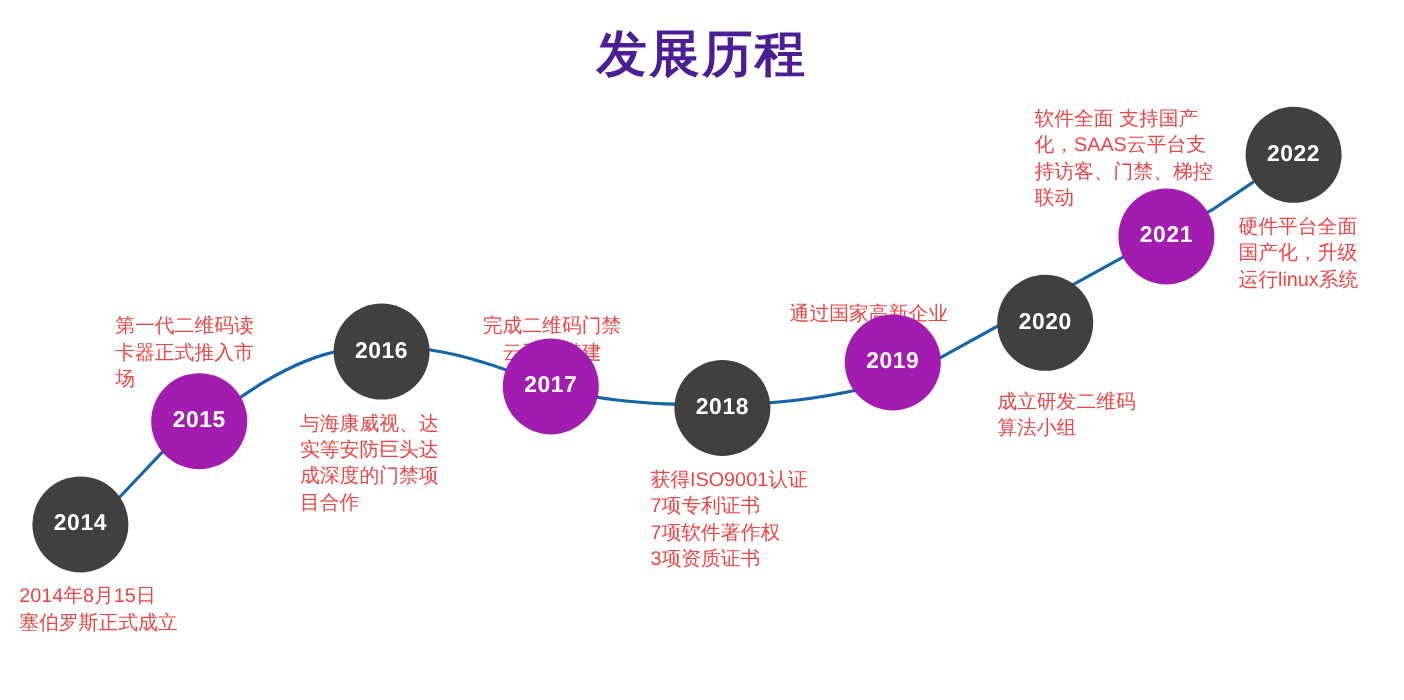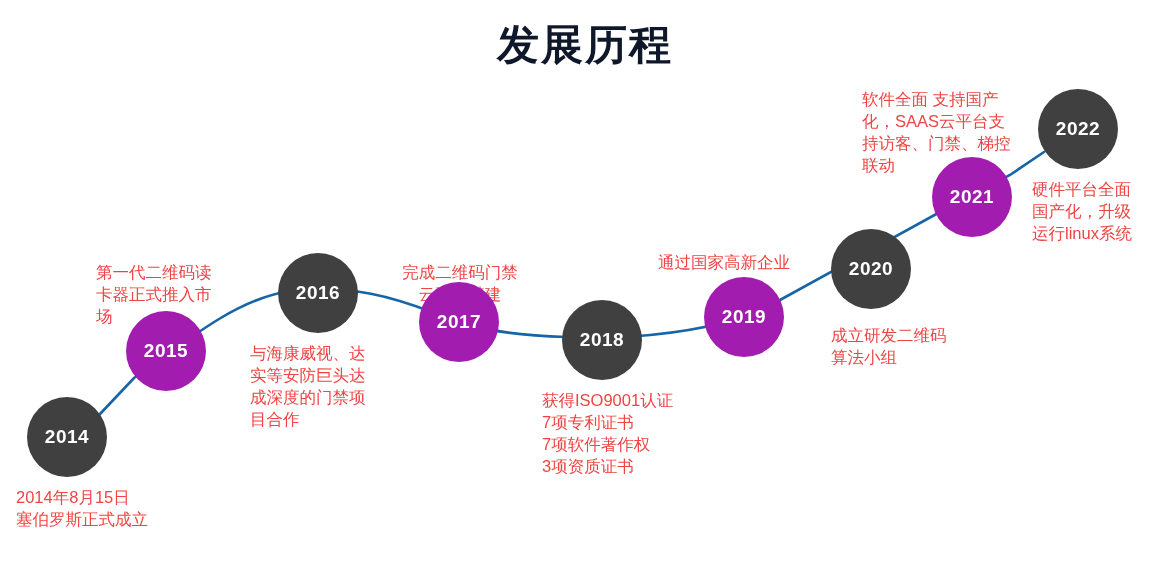--- a/index.html
+++ b/index.html
@@ -17,21 +17,21 @@
     font-family: "Liberation Sans", "DejaVu Sans", sans-serif;
   }
   #title {
     position: absolute;
     left: 0;
     top: 22px;
     width: 1170px;
     text-align: center;
     font-size: 42px;
     font-weight: bold;
-    color: #0f172a;
+    color: #4c1d95;
     letter-spacing: 2px;
     line-height: 1.1;
   }
   #connector {
     position: absolute;
     left: 0;
     top: 0;
     width: 1170px;
     height: 583px;
     pointer-events: none;
@@ -97,21 +97,21 @@
         <span>2017</span>
       </div>
       <div class="caption left" style="left: 542px; top: 390px; width: 190px;">获得ISO9001认证
 7项专利证书
 7项软件著作权
 3项资质证书</div>
       <div class="node blue" style="left: 562px; top: 300px; width: 80px; height: 80px;">
         <span>2018</span>
       </div>
       <div class="caption left" style="left: 658px; top: 252px; width: 172px;">通过国家高新企业</div>
-      <div class="node amber" style="left: 704px; top: 277px; width: 80px; height: 80px;">
+      <div class="node amber" style="left: 704px; top: 262px; width: 80px; height: 80px;">
         <span>2019</span>
       </div>
       <div class="caption left" style="left: 831px; top: 325px; width: 152px;">成立研发二维码
 算法小组</div>
       <div class="node blue" style="left: 831px; top: 229px; width: 80px; height: 80px;">
         <span>2020</span>
       </div>
       <div class="caption left" style="left: 862px; top: 89px; width: 185px;">软件全面 支持国产
 化，SAAS云平台支
 持访客、门禁、梯控

